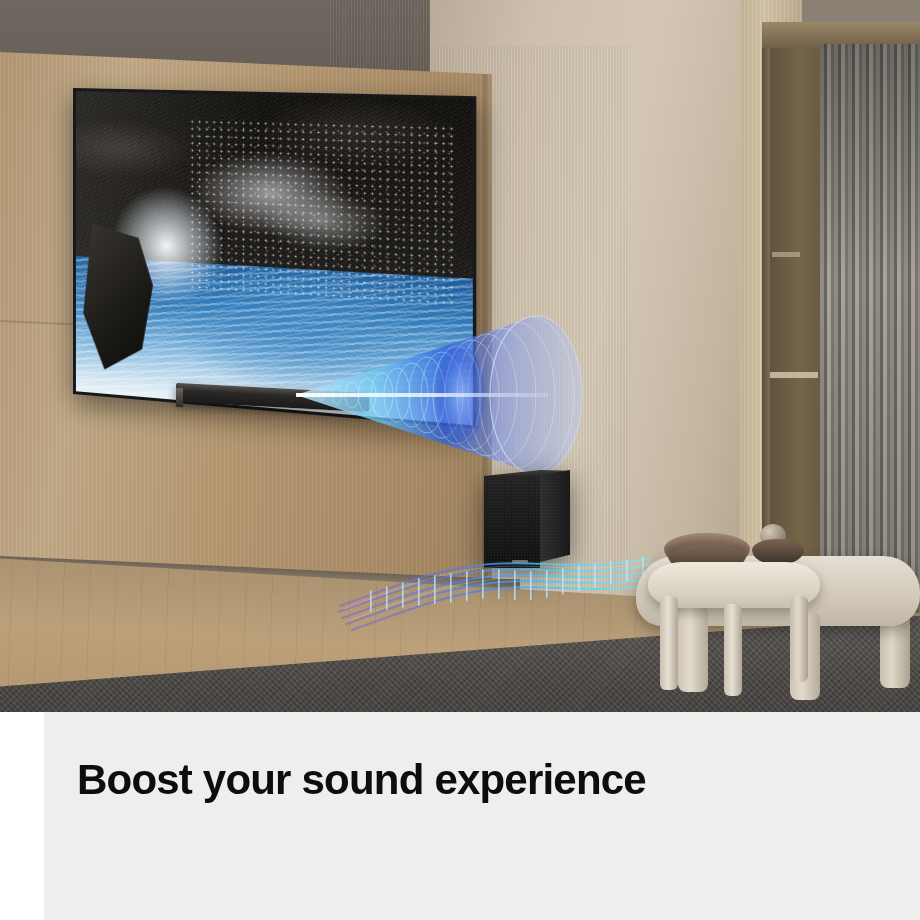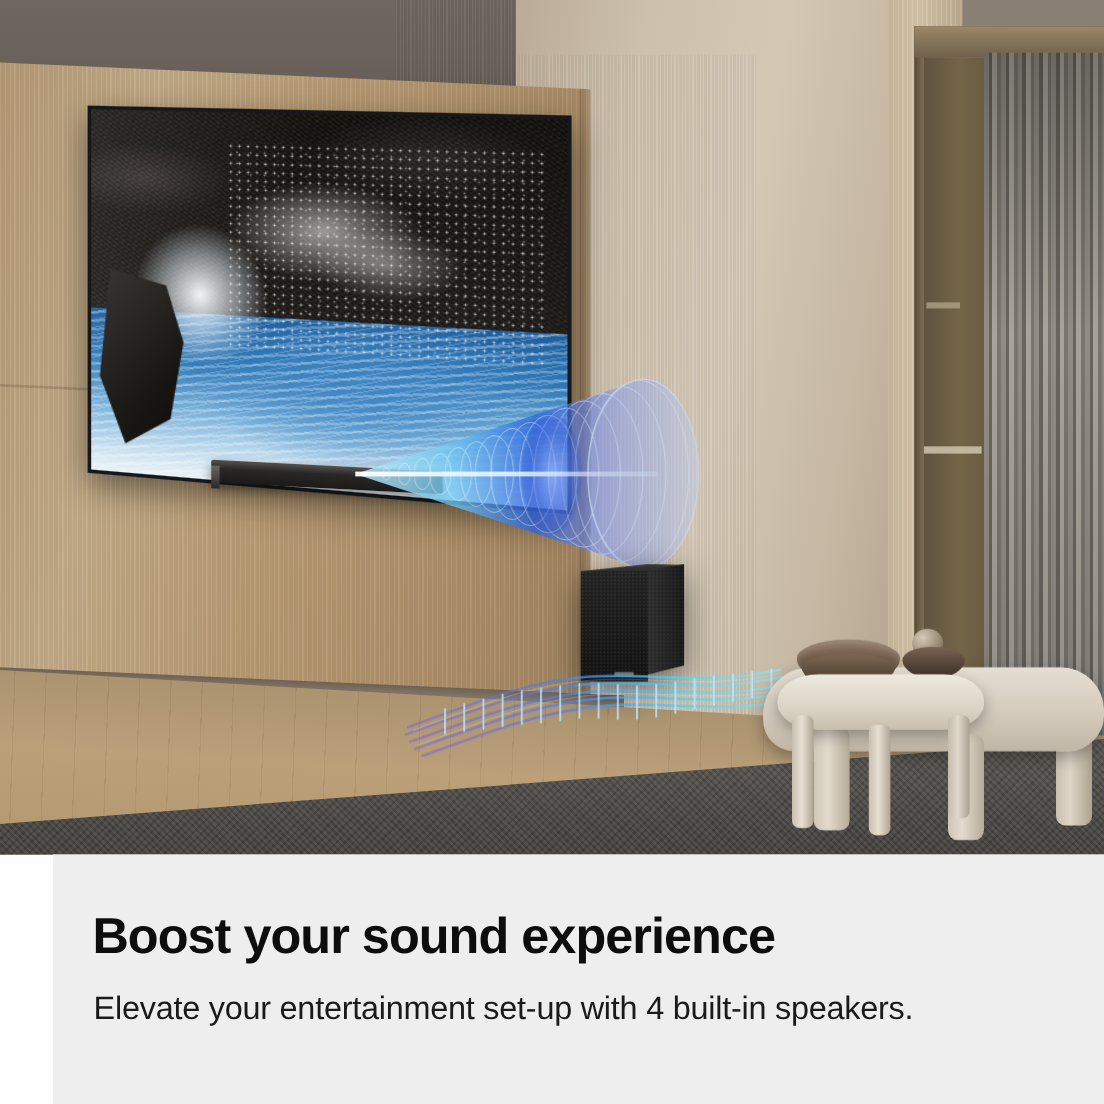--- a/index.html
+++ b/index.html
@@ -499,16 +499,15 @@
     <div class="bowl-small"></div>
 
     <div class="table-small"></div>
     <div class="ts-leg1"></div>
     <div class="ts-leg2"></div>
     <div class="ts-leg3"></div>
   </div>
 
   <div class="caption">
     <div class="headline">Boost your sound experience</div>
-    <div class="subline">Elevate your entertainment set-up with 4 built-in speakers.</div>
   </div>
 
 </div>
 
 </body></html>

